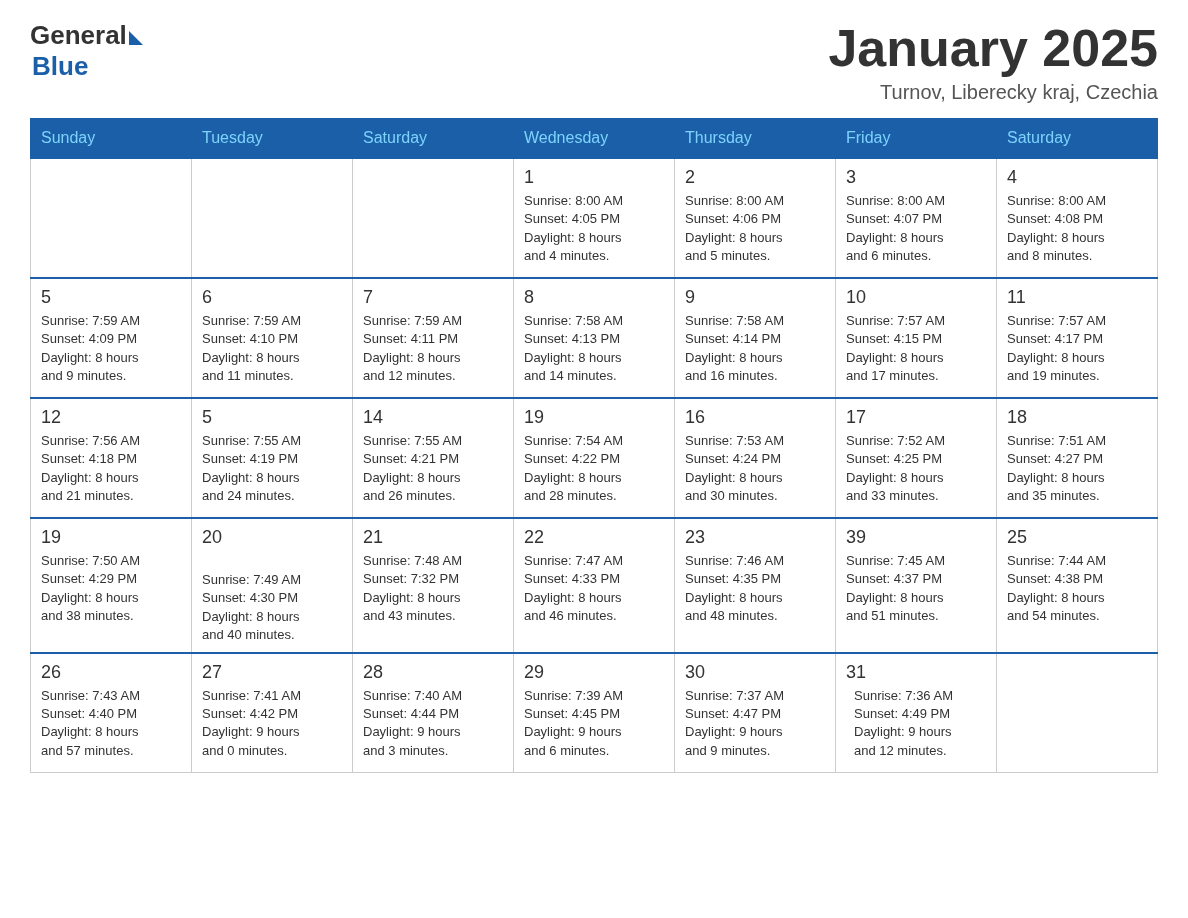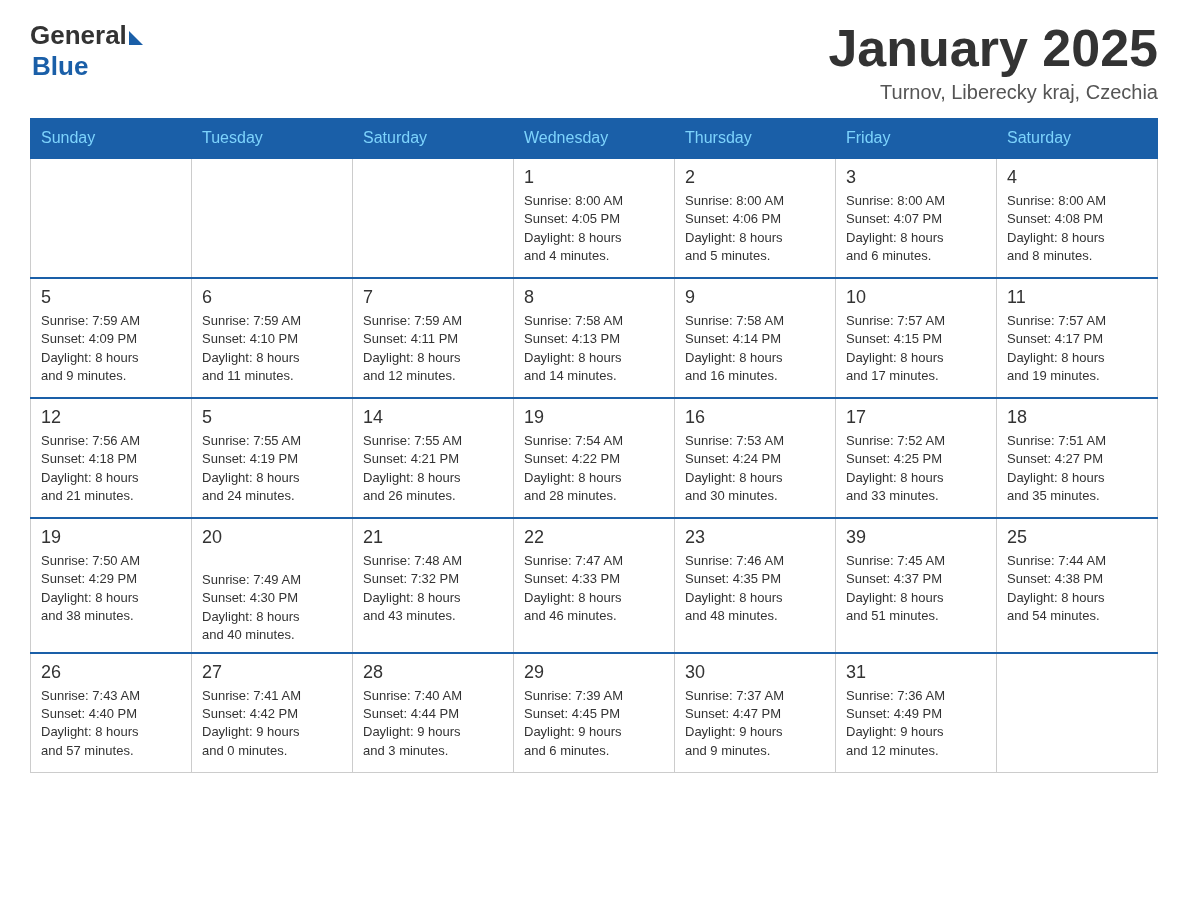--- a/index.html
+++ b/index.html
@@ -351,21 +351,21 @@
         </td>
         <td>
           <span class="day-number">30</span>
           <div class="day-info" style="white-space: pre-line;">Sunrise: 7:37 AM
 Sunset: 4:47 PM
 Daylight: 9 hours
 and 9 minutes.</div>
         </td>
         <td>
           <span class="day-number">31</span>
-          <div class="day-info" style="white-space: pre-line;">Sunrise: 7:36 AM
+          <div class="day-info" style="white-space: pre-line; margin-left: 8px;">Sunrise: 7:36 AM
 Sunset: 4:49 PM
 Daylight: 9 hours
 and 12 minutes.</div>
         </td>
         <td class="empty-cell"></td>
       </tr>
     </tbody>
 </table>
 
 </body></html>

